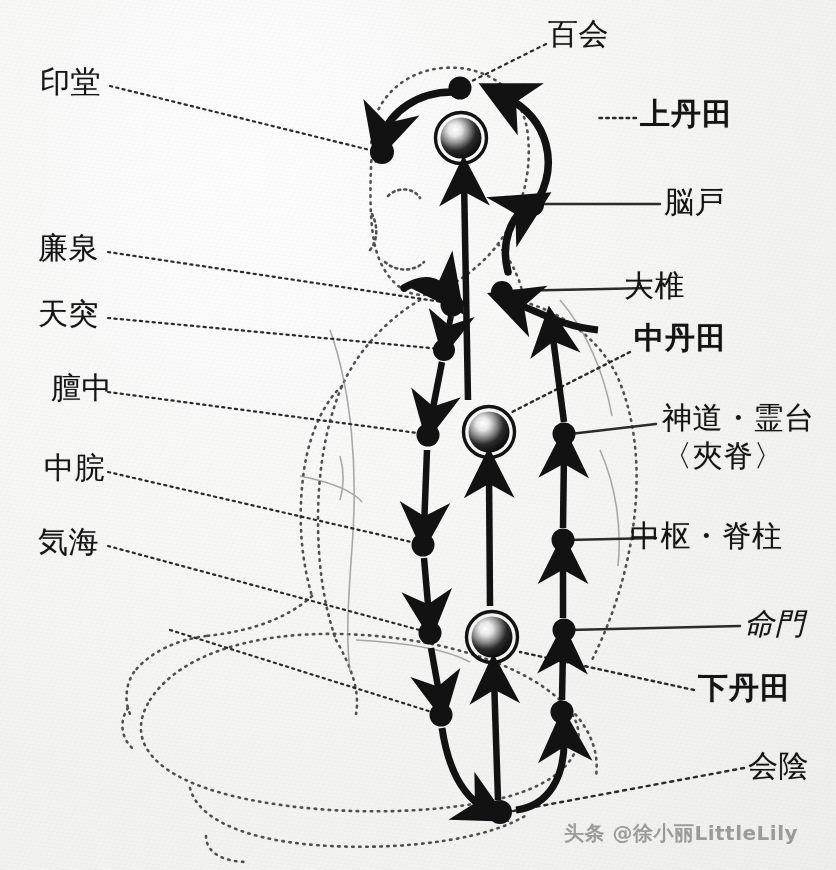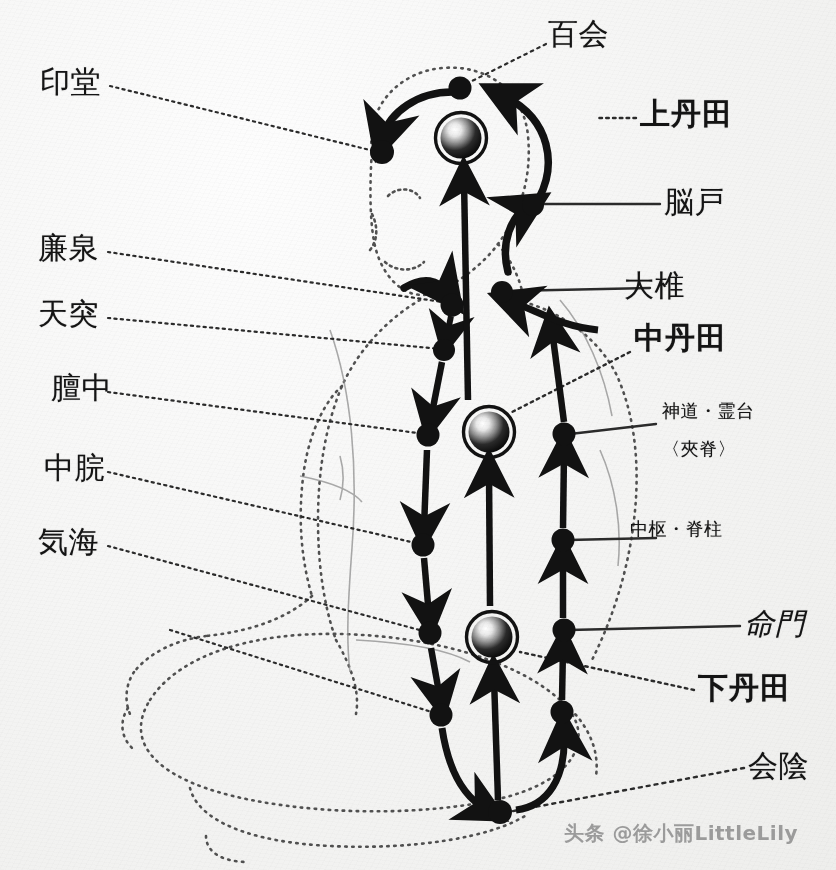--- a/index.html
+++ b/index.html
@@ -27,21 +27,21 @@
   .lbl{
     position:absolute;
     color:#141414;
     white-space:nowrap;
     font-size:30px;
     line-height:1.05;
     letter-spacing:0.5px;
     text-shadow:0 0 1px rgba(0,0,0,0.35);
   }
   .lbl.b{font-weight:bold;letter-spacing:1px;}
-  .lbl.sm{font-size:18px;}
+  .lbl.sm{font-size:30px;}
 
   #watermark{
     position:absolute;
     left:564px; top:820px;
     font-size:20px;
     color:#8d8d8d;
     letter-spacing:0.5px;
     white-space:nowrap;
     font-weight:bold;
     opacity:.85;

